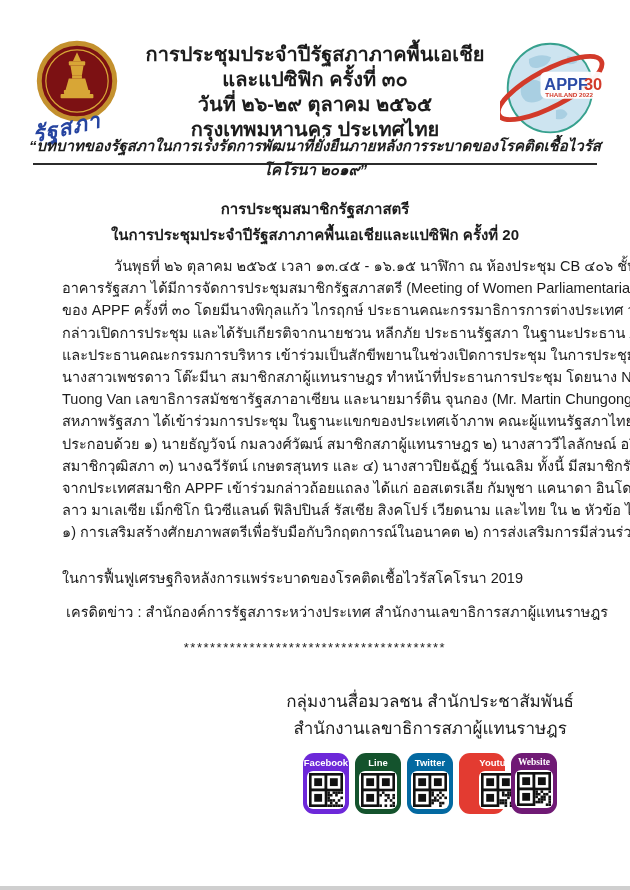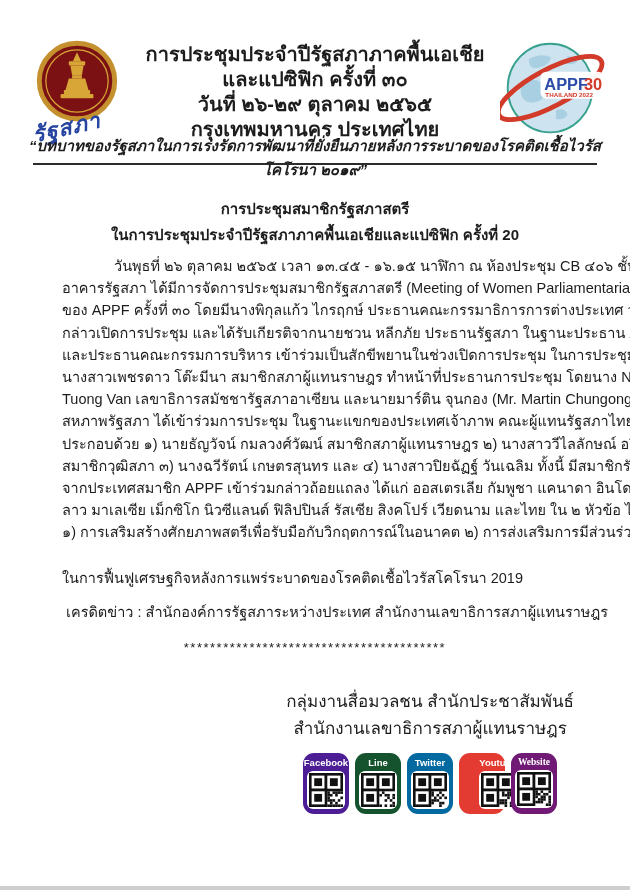--- a/index.html
+++ b/index.html
@@ -166,21 +166,21 @@
   <div class="separator">****************************************</div>
 
   <div class="signature">
 
   <div class="signature-line">กลุ่มงานสื่อมวลชน สำนักประชาสัมพันธ์</div>
       <div class="signature-line">สำนักงานเลขาธิการสภาผู้แทนราษฎร</div>
     </div>
 
   <div class="badges">
 
-      <div class="badge" style="background: #4c1d95;">
+      <div class="badge" style="background: #6d28d9;">
         <div class="badge-label">Facebook</div>
         <div class="qr-box">
           <svg viewBox="0 0 39 39" width="34" height="34">
             <rect x="21" y="21" width="3" height="3" fill="#111"></rect>
             <rect x="27" y="21" width="3" height="3" fill="#111"></rect>
             <rect x="30" y="21" width="3" height="3" fill="#111"></rect>
             <rect x="33" y="21" width="3" height="3" fill="#111"></rect>
             <rect x="36" y="21" width="3" height="3" fill="#111"></rect>
             <rect x="21" y="24" width="3" height="3" fill="#111"></rect>
             <rect x="24" y="24" width="3" height="3" fill="#111"></rect>

